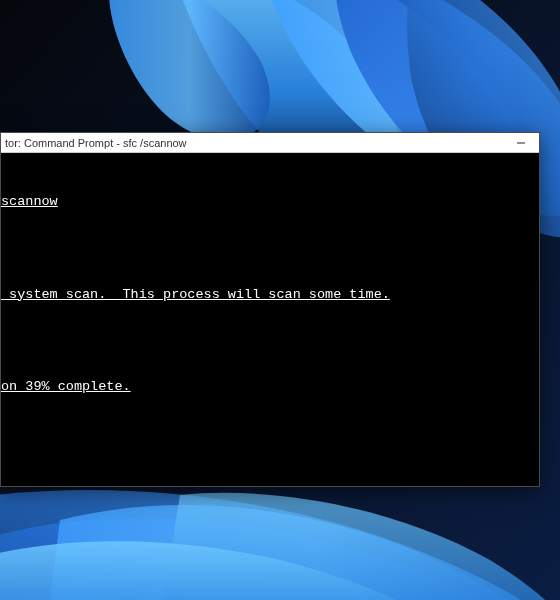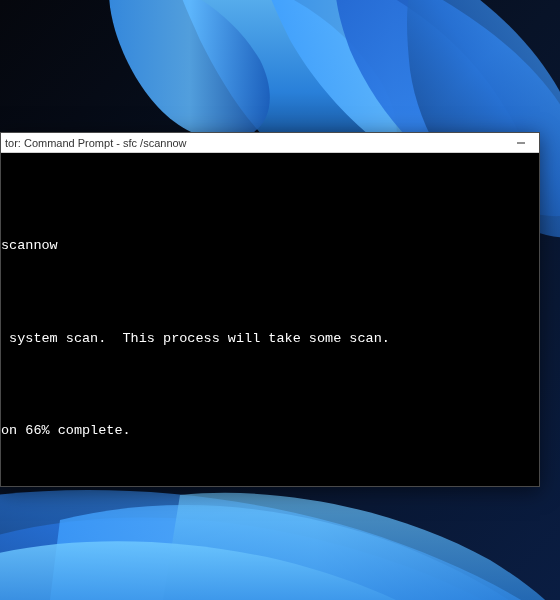--- a/index.html
+++ b/index.html
@@ -25,21 +25,20 @@
       top: 132px;
       left: 0;
       width: 540px;
       height: 355px;
       z-index: 10;
       background: #000;
       border: 1px solid #4a4a4a;
       box-shadow: 0 4px 20px rgba(0,0,0,0.5);
       display: flex;
       flex-direction: column;
-      gap: 44px;
     }
     .titlebar {
       background: #ffffff;
       height: 20px;
       display: flex;
       align-items: center;
       font-size: 11px;
       color: #333;
       padding-left: 4px;
       border-bottom: 1px solid #d0d0d0;
@@ -64,21 +63,21 @@
       flex: 1;
       background: #000000;
       color: #ffffff;
       font-family: Consolas, "Courier New", monospace;
       font-size: 13.5px;
       padding: 10px 0 10px 0;
       line-height: 1.15;
       white-space: pre;
       overflow: hidden;
     }
-    .console-line { min-height: 15px; display: block; }
+    .console-line { min-height: 15px; display: block; text-decoration: underline; }
   </style>
 </head>
 <body>
 
 <div class="wallpaper">
   <svg viewBox="0 0 560 600" preserveAspectRatio="xMidYMid slice">
     <defs>
       <linearGradient id="bg" x1="0" y1="0" x2="1" y2="1">
         <stop offset="0%" stop-color="#05070d"></stop>
         <stop offset="50%" stop-color="#081328"></stop>
@@ -128,17 +127,17 @@
       <div class="titlebar-btn minimize">
         <svg viewBox="0 0 10 10">
           <line x1="1" y1="5" x2="9" y2="5" stroke="#222" stroke-width="1"></line>
         </svg>
       </div>
     </div>
   </div>
   <div class="console-body">
     <span class="console-line">scannow</span>
     <span class="console-line"></span>
-    <span class="console-line"> system scan.  This process will take some scan.</span>
+    <span class="console-line"> system scan.  This process will scan some time.</span>
     <span class="console-line"></span>
-    <span class="console-line">on 66% complete.</span>
+    <span class="console-line">on 39% complete.</span>
   </div>
 </div>
 
 </body></html>

